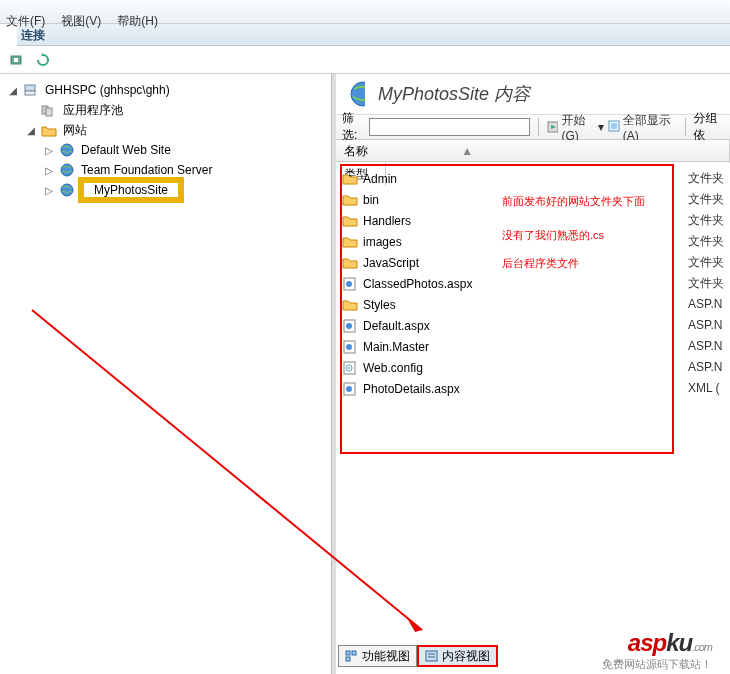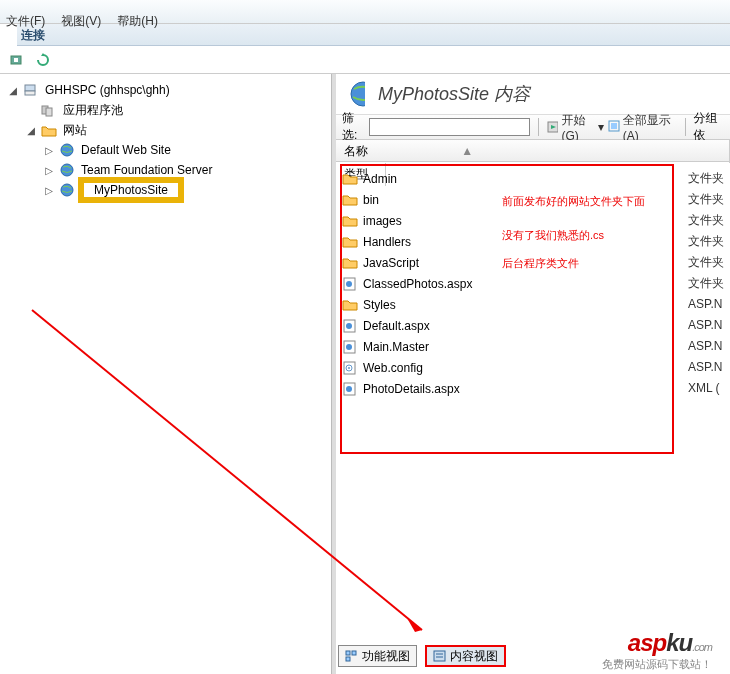--- a/index.html
+++ b/index.html
@@ -31,21 +31,21 @@
     .col-name { flex: 1; }
     .col-type { width: 50px; }
     .list-area { position: relative; flex: 1; overflow: hidden; }
     .red-box { position: absolute; left: 4px; top: 2px; width: 334px; height: 290px; border: 2px solid #e00; pointer-events: none; z-index: 5; }
     .file-list { padding: 6px 16px 0 6px; }
     .file-row { display: flex; align-items: center; height: 21px; }
     .file-icon { width: 16px; height: 14px; margin-right: 5px; display: inline-flex; align-items: center; justify-content: center; }
     .type-col { position: absolute; right: 0; top: 6px; width: 42px; }
     .type-cell { height: 21px; line-height: 21px; color: #333; white-space: nowrap; overflow: hidden; }
     .annotation { position: absolute; left: 166px; top: 30px; color: #e00; font-size: 11px; line-height: 18px; width: 160px; pointer-events: none; z-index: 6; }
-    .bottom-tabs { position: absolute; bottom: 6px; left: 338px; height: 24px; display: flex; align-items: center; gap: 8px; }
+    .bottom-tabs { position: absolute; bottom: 6px; left: 338px; height: 24px; display: flex; align-items: center; gap: 0; }
     .btab { height: 22px; border: 1px solid #888; background: #f4f4f4; padding: 2px 6px; display: flex; align-items: center; gap: 3px; font-size: 12px; }
     .btab.active { background: #e0e8f0; border: 2px solid #e00; }
     .globe-icon svg, .folder-icon svg, .file-asp svg { display: block; }
     .watermark { position: absolute; right: 18px; bottom: 2px; text-align: right; pointer-events: none; }
     .wm-logo { font-size: 24px; font-weight: bold; font-style: italic; color: #c00; letter-spacing: -1px; }
     .wm-logo .k { color: #333; }
     .wm-sub { font-size: 11px; color: #888; }
     .arrow-svg { position: absolute; left: 2px; top: 300px; width: 430px; height: 345px; pointer-events: none; z-index: 7; }
   </style>
 </head>
@@ -193,29 +193,29 @@
               </svg>
             </span>
             <span>bin</span>
           </div>
           <div class="file-row">
             <span class="file-icon">
               <svg width="16" height="14">
                 <path d="M1 3 L6 3 L8 5 L15 5 L15 12 L1 12 Z" fill="#fc6" stroke="#c80"></path>
               </svg>
             </span>
+            <span>Handlers</span>
+          </div>
+          <div class="file-row">
+            <span class="file-icon">
+              <svg width="16" height="14">
+                <path d="M1 3 L6 3 L8 5 L15 5 L15 12 L1 12 Z" fill="#fc6" stroke="#c80"></path>
+              </svg>
+            </span>
             <span>images</span>
-          </div>
-          <div class="file-row">
-            <span class="file-icon">
-              <svg width="16" height="14">
-                <path d="M1 3 L6 3 L8 5 L15 5 L15 12 L1 12 Z" fill="#fc6" stroke="#c80"></path>
-              </svg>
-            </span>
-            <span>Handlers</span>
           </div>
           <div class="file-row">
             <span class="file-icon">
               <svg width="16" height="14">
                 <path d="M1 3 L6 3 L8 5 L15 5 L15 12 L1 12 Z" fill="#fc6" stroke="#c80"></path>
               </svg>
             </span>
             <span>JavaScript</span>
           </div>
           <div class="file-row">

